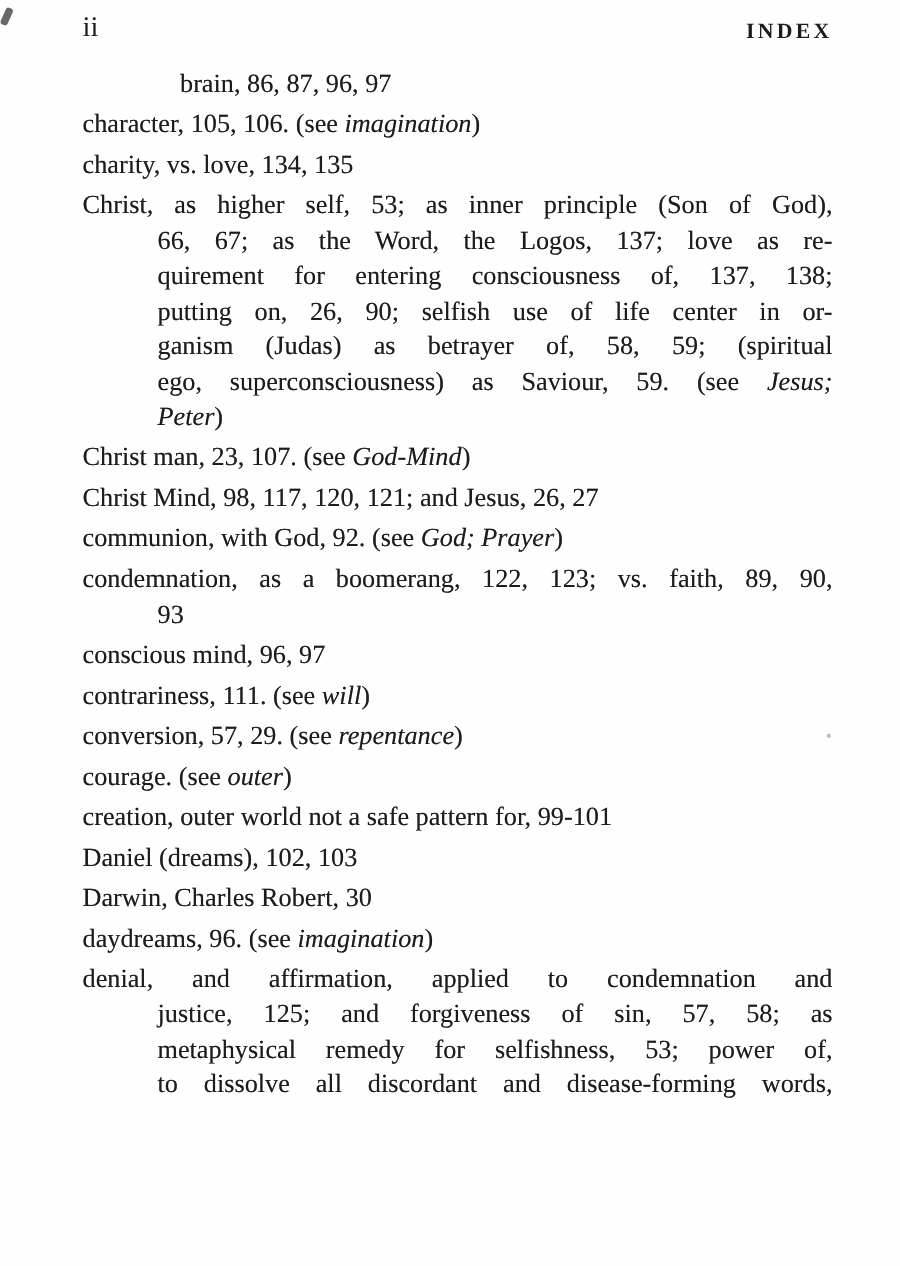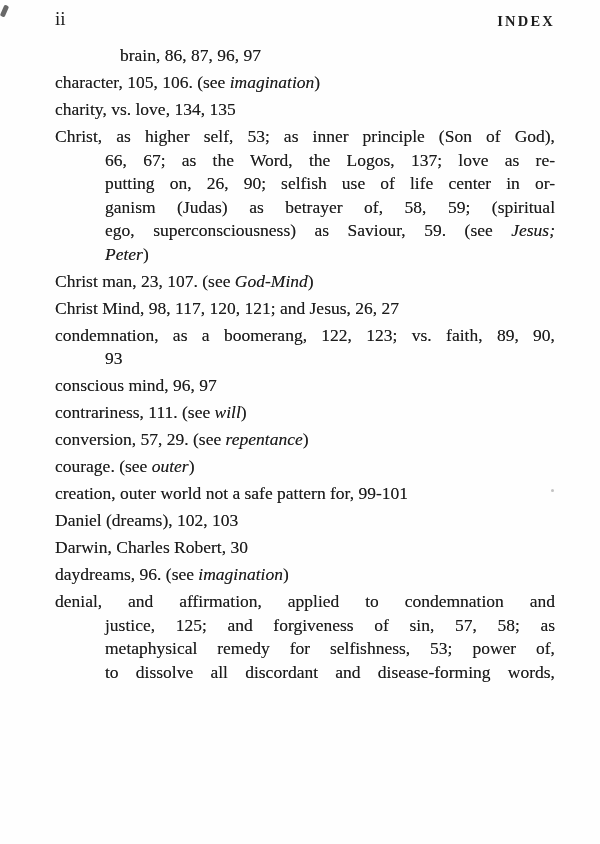--- a/index.html
+++ b/index.html
@@ -63,30 +63,34 @@
       </div>
       <div class="entry">
         <div class="line"><span>character, 105, 106. (see </span><i>imagination</i><span>)</span></div>
       </div>
       <div class="entry">
         <div class="line"><span>charity, vs. love, 134, 135</span></div>
       </div>
       <div class="entry">
         <div class="line j"><span>Christ, as higher self, 53; as inner principle (Son of God),</span></div>
         <div class="line j i1"><span>66, 67; as the Word, the Logos, 137; love as re-</span></div>
+        <div class="line j i1"><span>quirement for entering consciousness of, 137, 138;</span></div>
         <div class="line j i1"><span>putting on, 26, 90; selfish use of life center in or-</span></div>
         <div class="line j i1"><span>ganism (Judas) as betrayer of, 58, 59; (spiritual</span></div>
         <div class="line j i1"><span>ego, superconsciousness) as Saviour, 59. (see </span><i>Jesus;</i></div>
         <div class="line i1"><i>Peter</i><span>)</span></div>
       </div>
       <div class="entry">
         <div class="line"><span>Christ man, 23, 107. (see </span><i>God-Mind</i><span>)</span></div>
       </div>
       <div class="entry">
         <div class="line"><span>Christ Mind, 98, 117, 120, 121; and Jesus, 26, 27</span></div>
+      </div>
+      <div class="entry">
+        <div class="line"><span>communion, with God, 92. (see </span><i>God; Prayer</i><span>)</span></div>
       </div>
       <div class="entry">
         <div class="line j"><span>condemnation, as a boomerang, 122, 123; vs. faith, 89, 90,</span></div>
         <div class="line i1"><span>93</span></div>
       </div>
       <div class="entry">
         <div class="line"><span>conscious mind, 96, 97</span></div>
       </div>
       <div class="entry">
         <div class="line"><span>contrariness, 111. (see </span><i>will</i><span>)</span></div>

